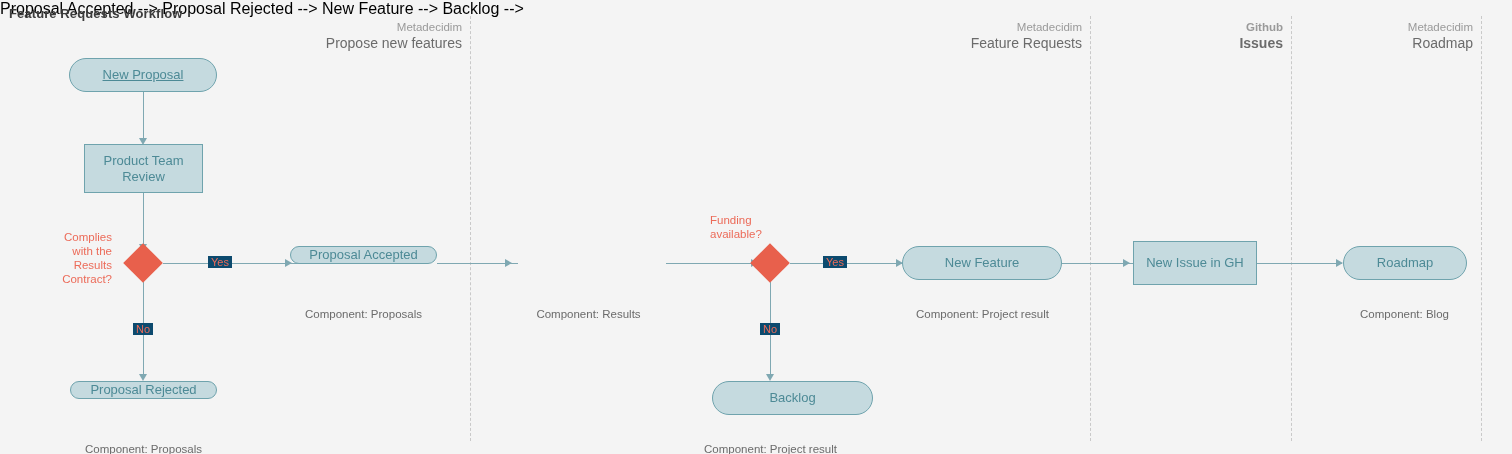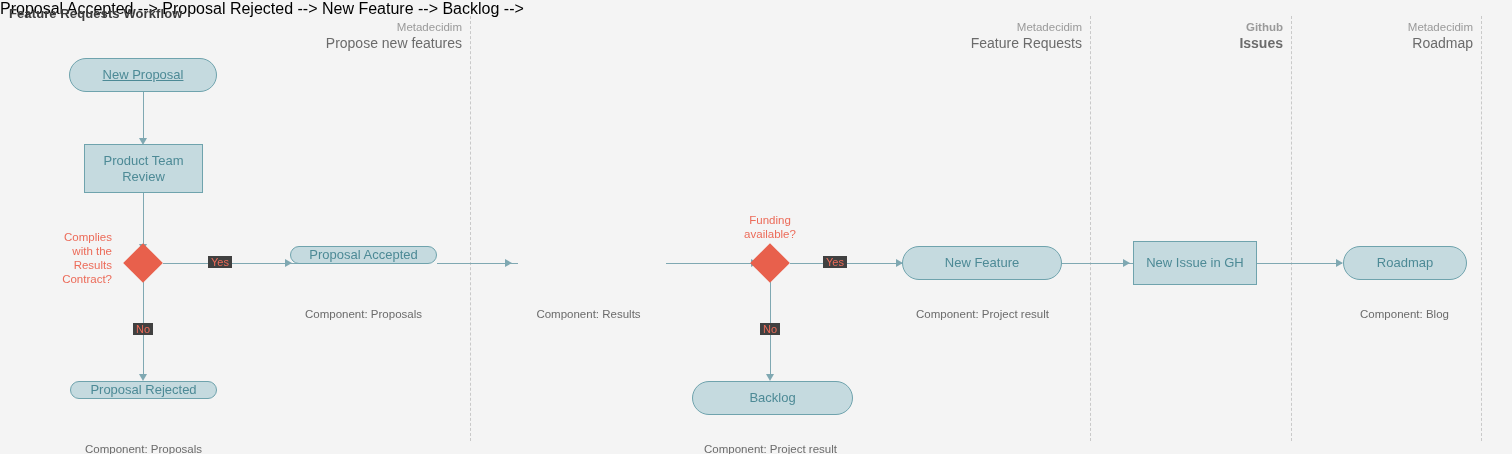--- a/index.html
+++ b/index.html
@@ -88,21 +88,21 @@
     transform: rotate(45deg);
   }
   .diamond-label {
     position: absolute;
     color: #ec6b59;
     font-size: 11.5px;
     line-height: 14px;
     white-space: nowrap;
   }
   .diamond-label.align-right { text-align: right; }
-  .diamond-label.align-center { text-align: center; }
+  .diamond-label.align-center { text-align: left; }
 
   
   .component-caption {
     position: absolute;
     font-size: 11.5px;
     color: #6b6b6b;
     text-align: center;
     white-space: nowrap;
     margin-top: 23px;
   }
@@ -134,21 +134,21 @@
     border-right: 4.5px solid transparent;
     border-top: 7px solid #7fa8b2;
   }
 
   
   .edge-label {
     position: absolute;
     color: #ec6b59;
     font-size: 11px;
     white-space: nowrap;
-    background: #404040;
+    background: #0c4a6e;
     padding: 0 3px;
   }
 </style>
 </head>
 <body>
 
 <div id="canvas">
 
   
   <div class="diagram-title">Feature Requests Workflow</div>
@@ -249,21 +249,21 @@
   <div class="component-caption" style="left:273px; top:285px; width:181px;">Component: Proposals</div>
 
   <div class="node pill" style="left:70px;  top:381px; width:147px; height:18px;">Proposal Rejected</div>
   <div class="component-caption" style="left:53px; top:420px; width:181px;">Component: Proposals</div>
 
   <div class="component-caption" style="left:498px; top:285px; width:181px;">Component: Results</div>
 
   <div class="node pill" style="left:902px; top:246px; width:160px; height:34px;">New Feature</div>
   <div class="component-caption" style="left:892px; top:285px; width:181px;">Component: Project result</div>
 
-  <div class="node pill" style="left:692px; top:381px; width:161px; height:34px;">Backlog</div>
+  <div class="node pill" style="left:712px; top:381px; width:161px; height:34px;">Backlog</div>
   <div class="component-caption" style="left:680px; top:420px; width:181px;">Component: Project result</div>
 
   <div class="node rect" style="left:1133px; top:241px; width:124px; height:44px;">New Issue in GH</div>
 
   <div class="node pill" style="left:1343px; top:246px; width:124px; height:34px;">Roadmap</div>
   <div class="component-caption" style="left:1314px; top:285px; width:181px;">Component: Blog</div>
 
 </div>
 
 </body></html>

